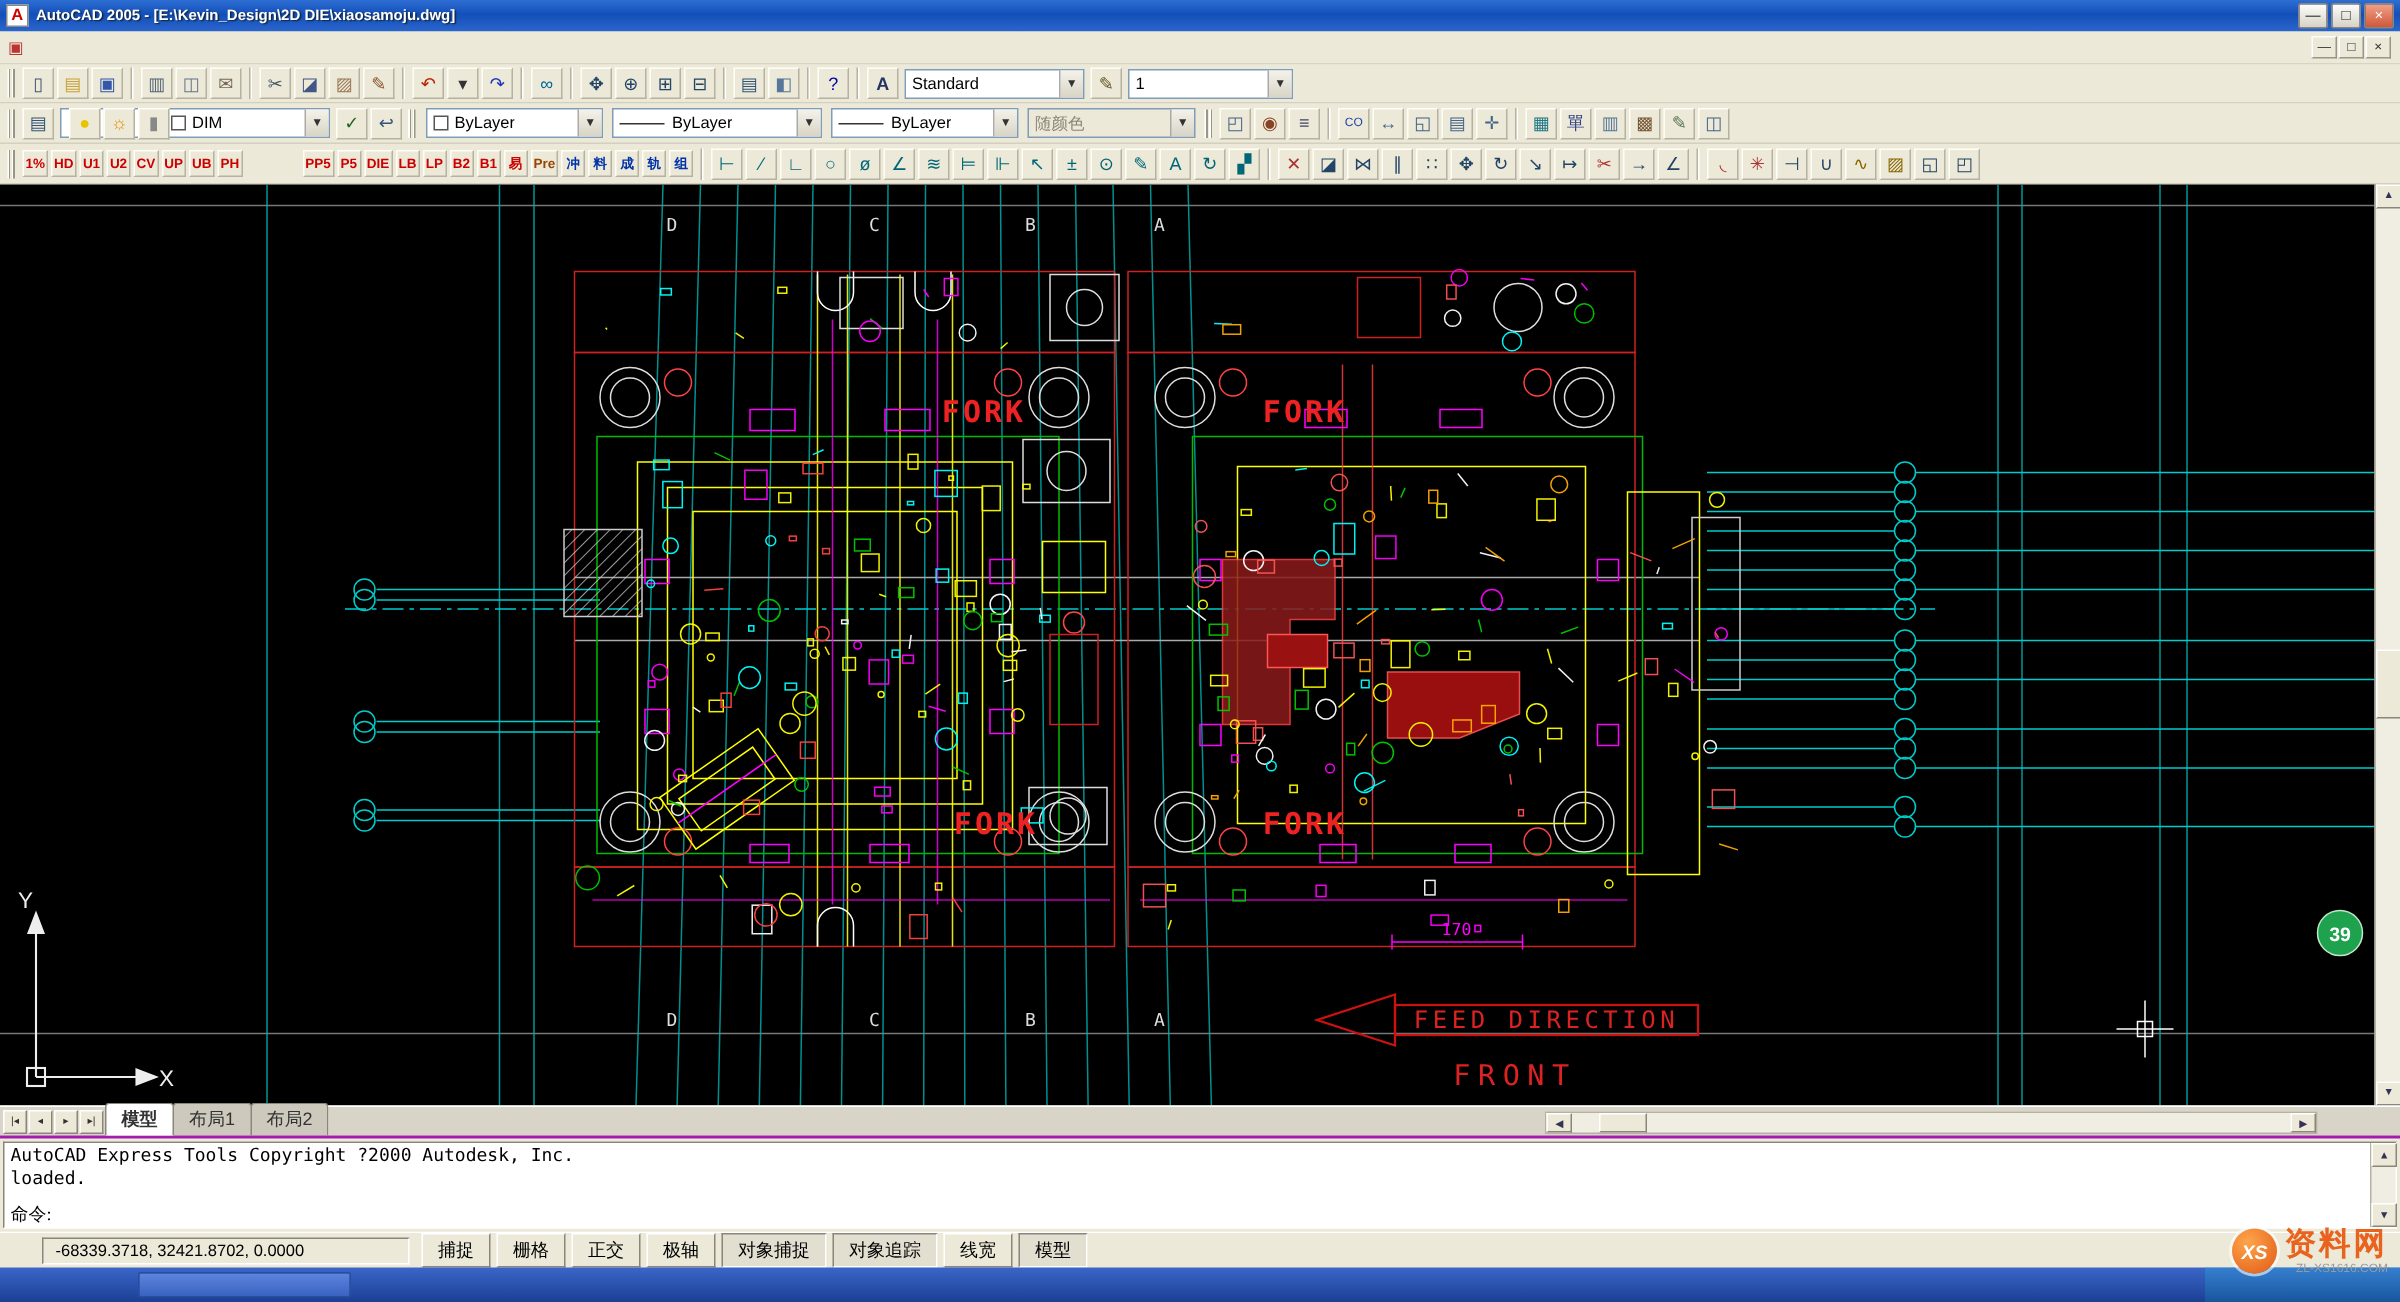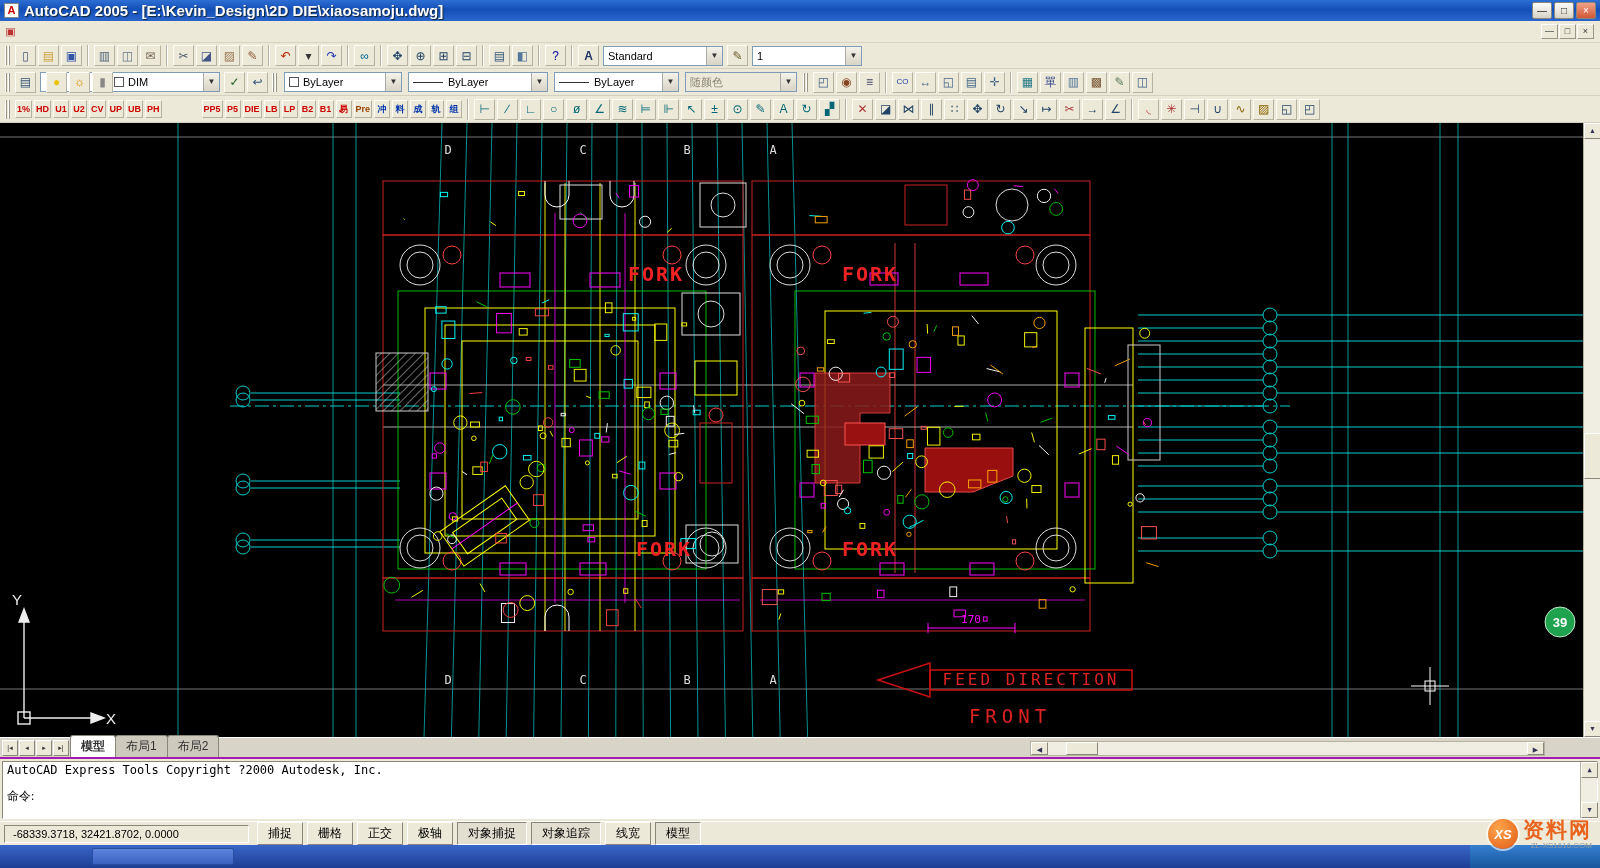--- a/index.html
+++ b/index.html
@@ -5,21 +5,21 @@
   * { box-sizing: border-box; margin:0; padding:0; }
   html,body { width:1600px; height:868px; overflow:hidden; background:#ece9d8;
     font-family:"Liberation Sans", sans-serif; font-size:12px; }
   .app { position:relative; width:1600px; height:868px; }
 
   
   .titlebar { height:21px; background:linear-gradient(180deg,#2e6fd4 0%,#134fb8 45%,#2a66cc 100%);
     display:flex; align-items:center; padding:0 4px; color:#fff; }
   .app-icon { width:15px; height:15px; background:#fff; border:1px solid #888; color:#c00;
     font-weight:bold; font-size:11px; line-height:13px; text-align:center; margin-right:5px; }
-  .title-text { font-weight:bold; font-size:15px; text-shadow:1px 1px 1px #123; white-space:nowrap; }
+  .title-text { font-weight:bold; font-size:10px; text-shadow:1px 1px 1px #123; white-space:nowrap; }
   .win-controls { margin-left:auto; display:flex; gap:2px; }
   .wbtn { width:20px; height:17px; background:linear-gradient(#fdfdfb,#d6d2c6); border:1px solid #8a867a;
     border-radius:2px; font-size:10px; line-height:15px; text-align:center; color:#222; }
   .wbtn.close { background:linear-gradient(#f0a088,#d05838); color:#fff; }
 
   
   .menubar { height:22px; background:#ece9d8; border-bottom:1px solid #d8d4c4; display:flex; align-items:center; padding:0 3px; white-space:nowrap; }
   .doc-icon { width:15px; height:14px; text-align:center; font-size:11px; color:#b33; margin-right:4px; }
   .menu-item { padding:2px 8px; cursor:default; }
   .mdi-controls { margin-left:auto; display:flex; gap:1px; padding-right:3px; }
@@ -65,26 +65,26 @@
   .tab.active { background:#fff; font-weight:bold; position:relative; z-index:2; }
   .hscroll { position:absolute; left:1030px; top:3px; width:515px; height:15px; background:#f0eee2; border:1px solid #b6b2a2; display:flex; }
   .hthumb { width:32px; height:13px; margin-left:18px; background:#ece9d8; border:1px solid; border-color:#fff #8a867a #8a867a #fff; }
   .hs-right { margin-left:auto; }
 
   
   .cmd { height:64px; background:#ece9d8; border-top:2px solid #a21caf; padding:2px; position:relative; }
   .cmd-inner { height:58px; background:#fff; border:1px solid; border-color:#8a867a #fff #fff #8a867a;
     font-family:"DejaVu Sans Mono", monospace; font-size:12px; color:#000; padding:1px 20px 1px 4px; position:relative; }
   .cmd-line { line-height:15px; white-space:pre; }
-  .cmd-prompt { position:absolute; bottom:14px; left:4px; line-height:15px;font-family:Liberation Serif, serif; }
+  .cmd-prompt { position:absolute; bottom:1px; left:4px; line-height:15px;font-family:Liberation Serif, serif; }
   .cmd-scroll { position:absolute; top:0; right:0; width:17px; height:100%; background:#f0eee2; border-left:1px solid #b6b2a2; }
 
   
   .statusbar { height:24px; background:#ece9d8; display:flex; align-items:center; padding:0 4px; border-top:1px solid #fff; }
-  .coords { width:245px; height:18px; padding:2px 8px; font-size:11px; border:1px solid; border-color:#8a867a #fff #fff #8a867a; white-space:nowrap; }
+  .coords { width:245px; height:18px; padding:2px 8px; font-size:11px; border:1px solid; border-color:#8a867a #fff #fff #8a867a; white-space:nowrap;margin-left:24px; }
   .sbtns { display:flex; margin-left:6px; }
   .sbtn { padding:2px 10px; margin:0 2px; font-size:12px; background:#ece9d8; border:1px solid; border-color:#fff #8a867a #8a867a #fff; }
   .sbtn.active { border-color:#8a867a #fff #fff #8a867a; background:#e2ded0; }
 
   
   .taskbar { height:23px; background:linear-gradient(180deg,#3a66c8,#1c3f94); position:relative; }
   .taskbtn { position:absolute; left:92px; top:3px; width:142px; height:17px; border-radius:2px;
     background:linear-gradient(#5d85de,#3a62c0); border:1px solid #274f9e; }
   .tray { position:absolute; right:0; top:0; width:130px; height:23px; background:linear-gradient(#2f9fd8,#1470a8); opacity:.45; }
 
@@ -950,20 +950,21 @@
     <div class="hscroll">
       <div class="sbtn-sq" style="height:13px">◀</div>
       <div class="hthumb"></div>
       <div class="sbtn-sq hs-right" style="height:13px">▶</div>
     </div>
   </div>
 
   <div class="cmd">
     <div class="cmd-inner">
       <div class="cmd-line">AutoCAD Express Tools Copyright ?2000 Autodesk, Inc.</div>
+      <div class="cmd-line">loaded.</div>
       <div class="cmd-prompt">命令:</div>
       <div class="cmd-scroll">
         <div class="sbtn-sq">▲</div>
         <div class="sbtn-sq sbtn-bot" style="position:absolute">▼</div>
       </div>
     </div>
   </div>
 
   <div class="statusbar">
     <div class="coords">-68339.3718, 32421.8702, 0.0000</div>

